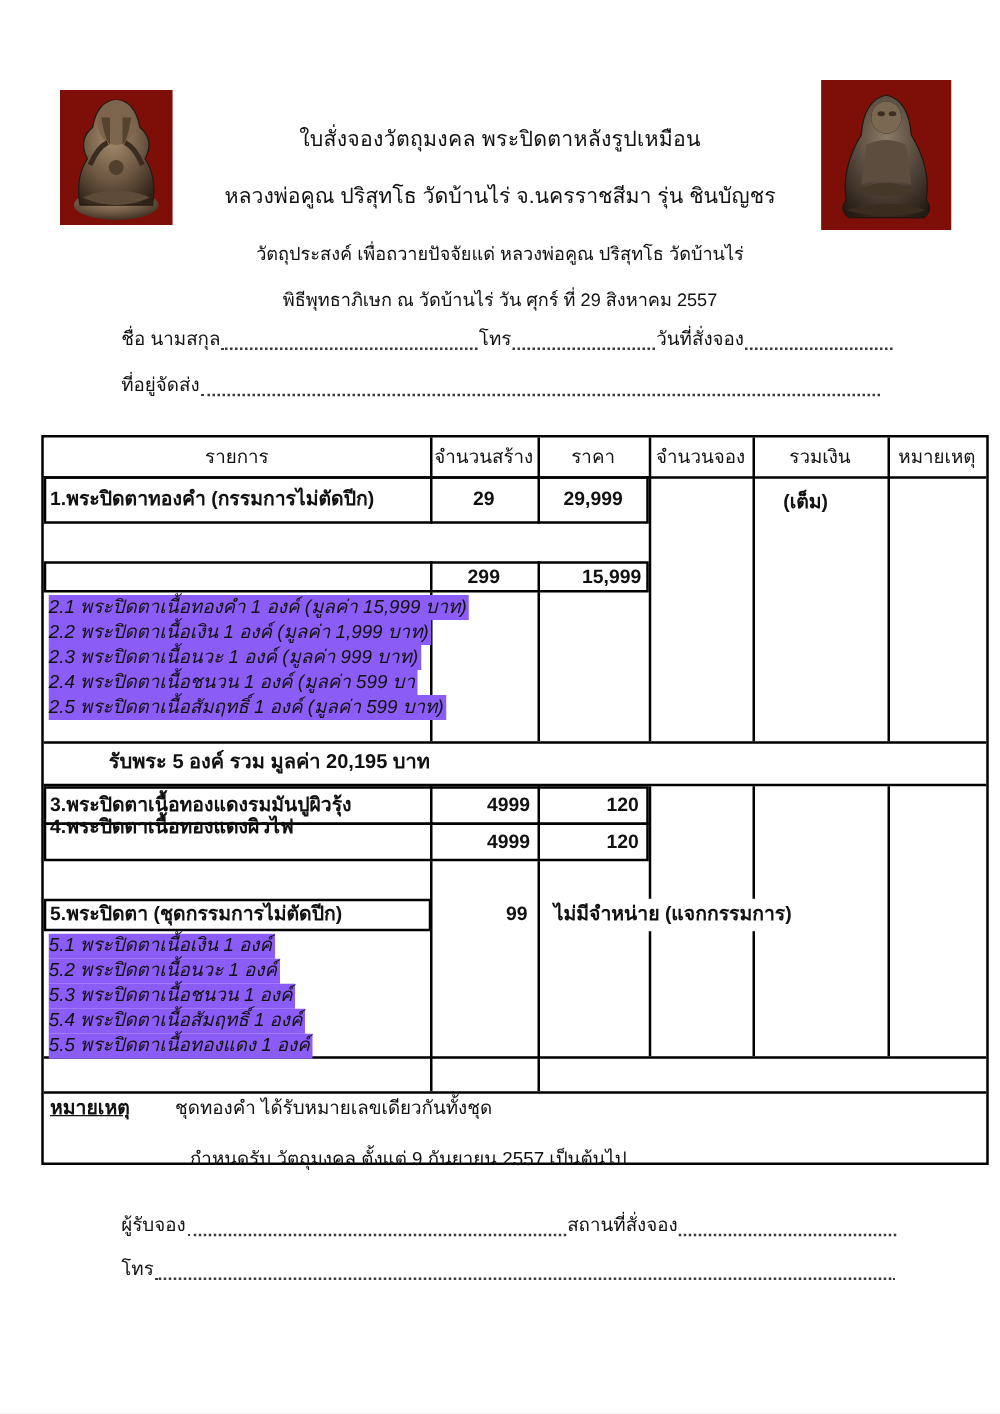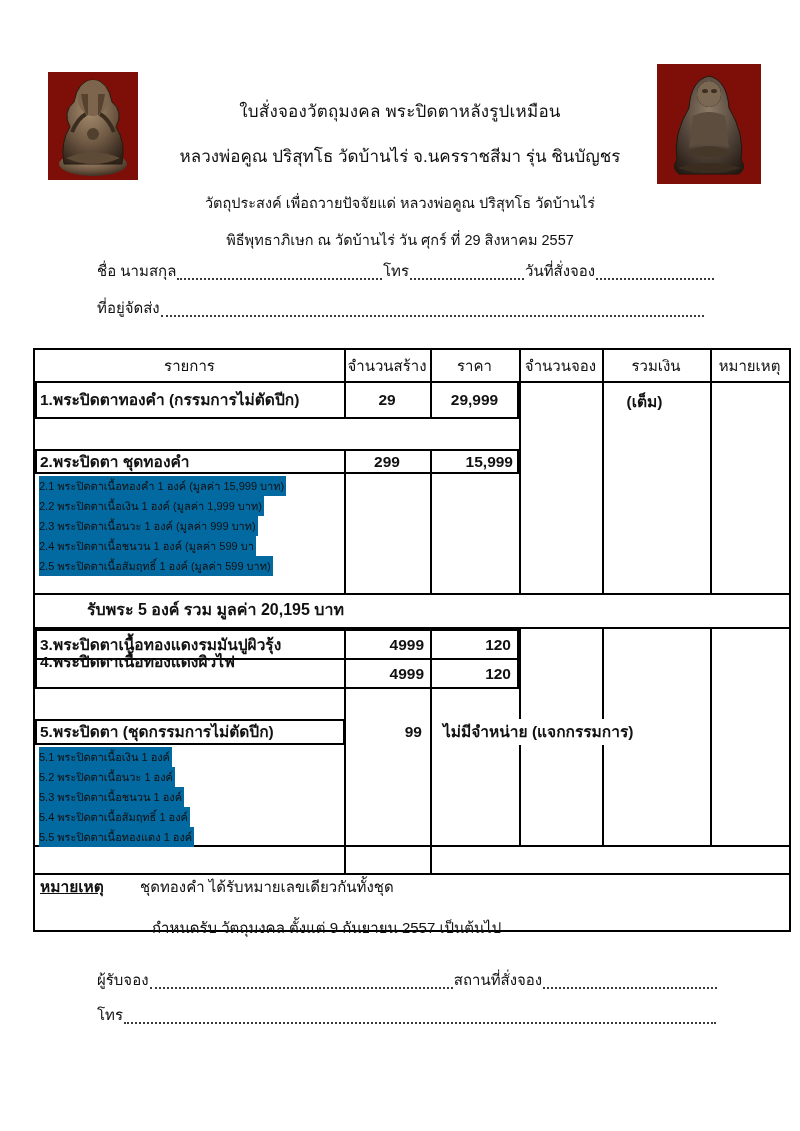--- a/index.html
+++ b/index.html
@@ -18,21 +18,21 @@
   .fieldline .lbl{white-space:nowrap;padding:0 1px;}
   .dots{border-bottom:2px dotted #3a3a3a;margin-bottom:3px;height:1px;}
   
   .tbl{left:33px;top:348px;width:758px;height:584px;border:2px solid #000;box-sizing:border-box;}
   .vline{position:absolute;width:1.5px;background:#000;}
   .hline{position:absolute;height:1.5px;background:#000;}
   .hline2{position:absolute;height:2px;background:#000;}
   .thickbox{position:absolute;border:2.5px solid #000;box-sizing:border-box;background:transparent;}
   .cell{position:absolute;font-size:15.5px;white-space:nowrap;}
   .chead{position:absolute;top:0;height:31px;line-height:31px;text-align:center;font-size:15px;}
-  .sub{position:absolute;left:4px;height:20px;line-height:20px;font-size:11px;white-space:nowrap;background:#0369a1;z-index:3;padding-right:2px;}
+  .sub{position:absolute;left:4px;height:20px;line-height:20px;font-size:15px;white-space:nowrap;background:#8b5cf6;z-index:3;padding-right:2px;font-style:italic;}
   .itemlbl{font-weight:bold;}
   .overline-txt{background:#fff;z-index:3;}
   
   .amulet{overflow:hidden;}
 </style>
 </head>
 <body>
 
 <div class="page">
 
@@ -122,21 +122,20 @@
     <div class="vline" style="left:395px;top:31px;height:38px;"></div>
     <div class="cell itemlbl" style="left:5px;top:31px;height:38px;line-height:38px;">1.พระปิดตาทองคำ (กรรมการไม่ตัดปีก)</div>
     <div class="cell bold" style="left:309px;width:86px;top:31px;height:38px;line-height:38px;text-align:center;">29</div>
     <div class="cell bold" style="left:395px;width:89px;top:31px;height:38px;line-height:38px;text-align:center;">29,999</div>
     <div class="cell bold" style="left:567px;width:85px;top:38px;height:28px;line-height:28px;text-align:center;">(เต็ม)</div>
 
 
     <div class="thickbox" style="left:0;top:99px;width:484px;height:25px;"></div>
     <div class="vline" style="left:309px;top:99px;height:25px;"></div>
     <div class="vline" style="left:395px;top:99px;height:25px;"></div>
-    <div class="cell itemlbl" style="left:5px;top:99px;height:25px;line-height:25px;">2.พระปิดตา ชุดทองคำ</div>
     <div class="cell bold" style="left:309px;width:86px;top:99px;height:25px;line-height:25px;text-align:center;">299</div>
     <div class="cell bold" style="left:395px;width:83px;top:99px;height:25px;line-height:25px;text-align:right;">15,999</div>
 
     <div class="vline" style="left:309px;top:124px;height:119px;"></div>
     <div class="vline" style="left:395px;top:124px;height:119px;"></div>
     <div class="sub" style="top:126px;">2.1 พระปิดตาเนื้อทองคำ 1 องค์ (มูลค่า 15,999 บาท)</div>
     <div class="sub" style="top:146px;">2.2 พระปิดตาเนื้อเงิน 1 องค์ (มูลค่า 1,999 บาท)</div>
     <div class="sub" style="top:166px;">2.3 พระปิดตาเนื้อนวะ 1 องค์ (มูลค่า 999 บาท)</div>
     <div class="sub" style="top:186px;">2.4 พระปิดตาเนื้อชนวน 1 องค์ (มูลค่า 599 บา</div>
     <div class="sub" style="top:206px;">2.5 พระปิดตาเนื้อสัมฤทธิ์ 1 องค์ (มูลค่า 599 บาท)</div>

